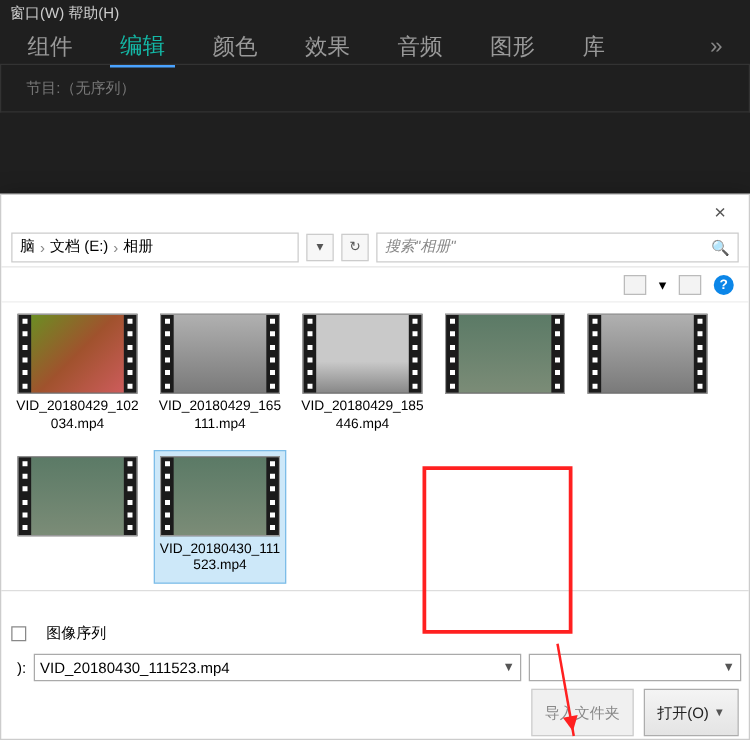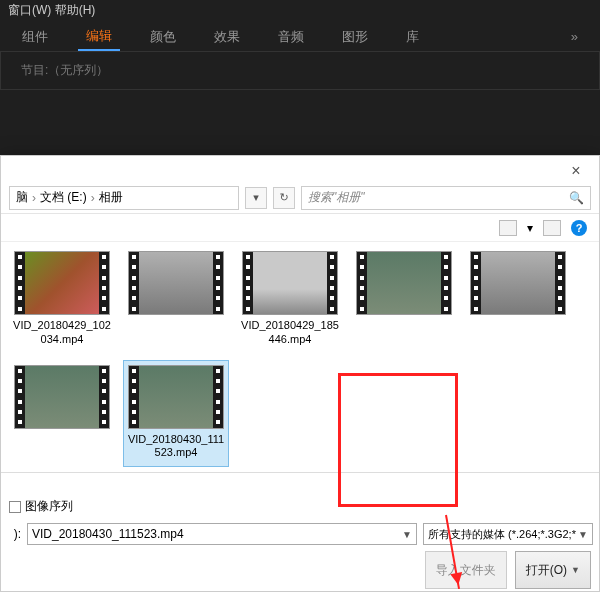--- a/index.html
+++ b/index.html
@@ -9,22 +9,22 @@
     background: #1f1f1f;
     color: #aaa;
     width: 600px;
     height: 592px;
     overflow: hidden;
     position: relative;
   }
   
   .app-menubar { height:22px; padding:2px 8px; color:#ccc; font-size:12px; }
   .app-tabs { height:30px; display:flex; align-items:center; gap:22px; padding:0 14px; border-bottom:1px solid #333; }
-  .app-tabs span { color:#999; font-size:13px; padding:4px 8px; }
-  .app-tabs span.active { color:#f97316; border-bottom:2px solid #4aa3ff; }
+  .app-tabs span { color:#999; font-size:18px; padding:4px 8px; }
+  .app-tabs span.active { color:#14b8a6; border-bottom:2px solid #4aa3ff; }
   .app-tabs .more { margin-left:auto; color:#888; }
   .app-panel { padding:10px 20px; color:#777; font-size:12px; border:1px solid #333; border-top:none; }
 
   
   .dialog {
     position: absolute;
     left: 0; top: 155px;
     width: 600px; height: 437px;
     background: #fff;
     border: 1px solid #ccc;
@@ -73,21 +73,21 @@
   .item.selected { background:#cde8f9; border:1px solid #7dbde8; }
   .item.selected .fname { color:#000; }
   .highlight-box {
     position:absolute; border:3px solid #ff2020; pointer-events:none;
   }
   .hl-item { left:338px; top:373px; width:120px; height:134px; }
 
   .bottom {
     border-top:1px solid #ddd; padding:4px 6px 0 6px;
   }
-  .chk-row { display:flex; align-items:center; gap:4px; padding:2px 0 6px 2px;margin-top:19px; }
+  .chk-row { display:flex; align-items:center; gap:16px; padding:2px 0 6px 2px;margin-top:19px; }
   .chk { width:12px; height:12px; border:1px solid #888; background:#fff; }
   .fn-row { display:flex; align-items:center; gap:6px; padding:2px 0; }
   .combo { height:22px; border:1px solid #aaa; background:#fff; display:flex; align-items:center; padding:0 4px; font-size:12px; }
   .combo .arrow { margin-left:auto; color:#555; font-size:10px; }
   .fn-label { width:14px; text-align:right; }
   .fn-input { flex:1; }
   .filter { width:170px; font-size:11px; }
   .btn-row { display:flex; align-items:center; gap:8px; justify-content:flex-end; padding:4px 2px 2px 2px; }
   .btn { height:38px; min-width:72px; border:1px solid #adadad; background:linear-gradient(#f4f4f4,#e4e4e4); display:flex; align-items:center; justify-content:center; font-size:12px; color:#222; padding:0 10px; }
   .btn.ghost { color:#888; background:#f0f0f0; border-color:#ccc; }
@@ -183,20 +183,21 @@
             <div class="sprockets" style="right: 0px;">
               <i></i>
               <i></i>
               <i></i>
               <i></i>
               <i></i>
               <i></i>
             </div>
             <div class="frame cap2"></div>
           </div>
+          <div class="fname">VID_20180429_165111.mp4</div>
         </div>
         <div class="item">
           <div class="thumb">
             <div class="sprockets" style="left: 0px;">
               <i></i>
               <i></i>
               <i></i>
               <i></i>
               <i></i>
               <i></i>
@@ -306,21 +307,20 @@
       <div class="chk"></div>
       <span>图像序列</span>
     </div>
     <div class="fn-row">
       <div class="fn-label">):</div>
       <div class="combo fn-input">
         <span>VID_20180430_111523.mp4</span>
         <span class="arrow">▼</span>
       </div>
       <div class="combo filter">
-        <span>所有支持的媒体 (*.264;*.3G2;*</span>
         <span class="arrow">▼</span>
       </div>
     </div>
     <div class="btn-row">
       <div class="btn ghost">导入文件夹</div>
       <div class="btn">
         <span>打开(O)</span>
         <span class="arrow">▼</span>
       </div>
     </div>

